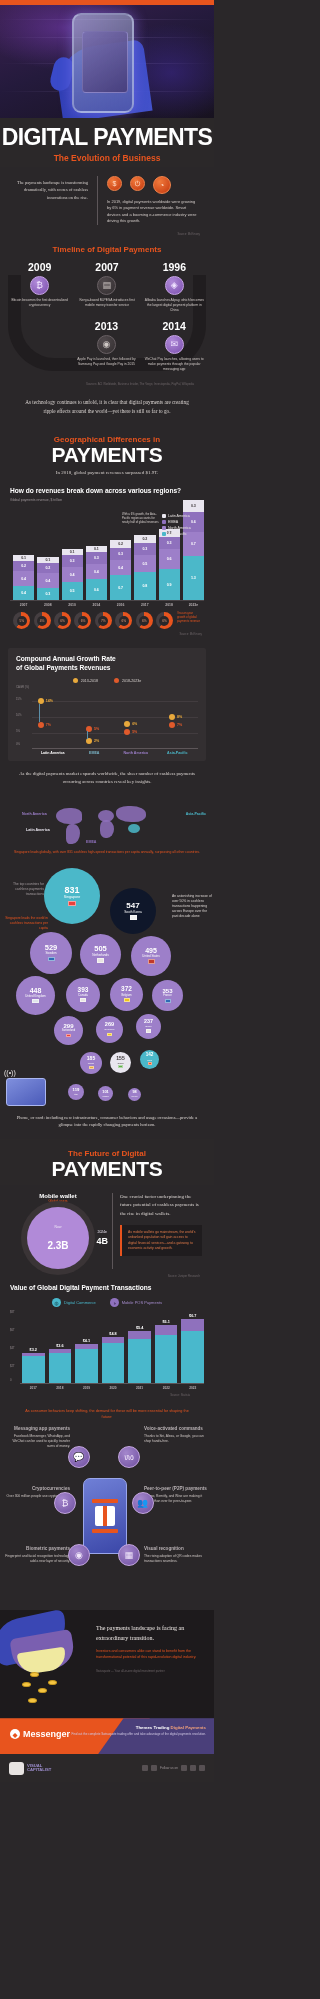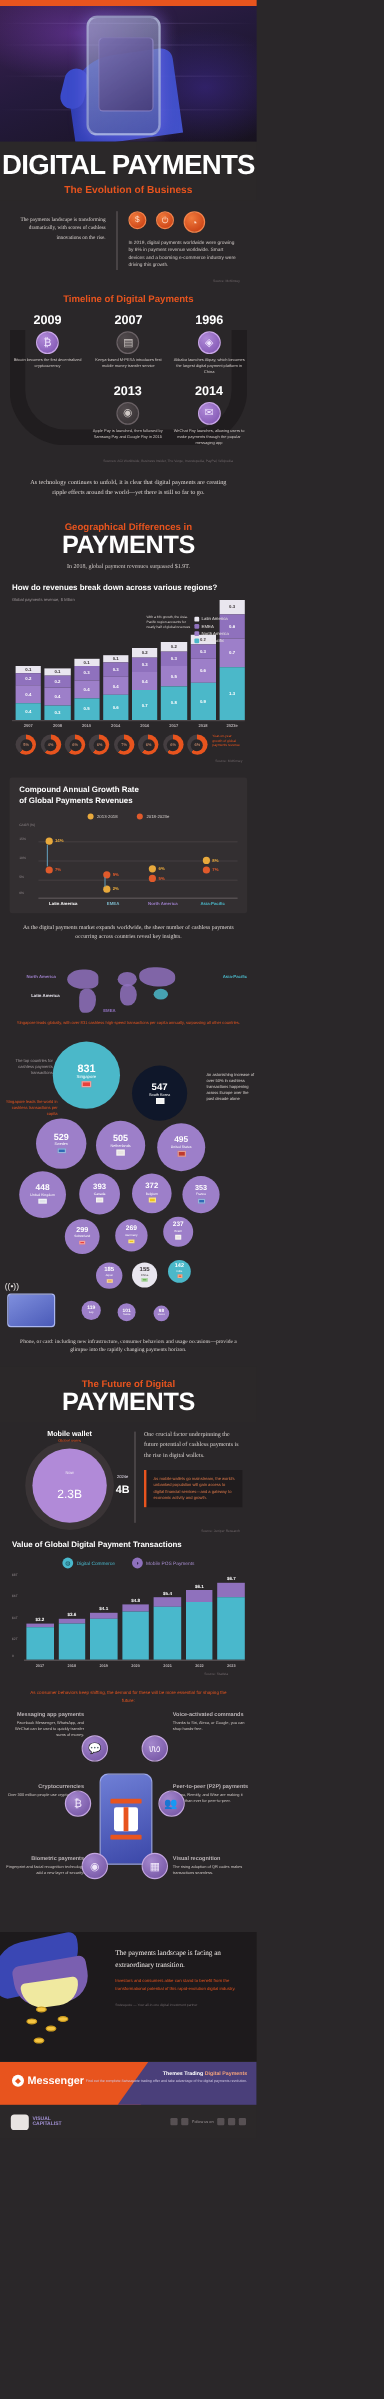--- a/index.html
+++ b/index.html
@@ -169,21 +169,21 @@
   .future-band { background: #2b2829; text-align: center; padding: 10px 0 6px; }
   .wallet-wrap { display: flex; padding: 8px 12px 2px; gap: 8px; }
   .donut-area { flex: 0 0 92px; text-align: center; position: relative; }
   .donut {
     width: 62px; height: 62px; border-radius: 50%; margin: 4px auto 0;
     background: #b18ad8; display: flex; flex-direction: column;
     align-items: center; justify-content: center; position: relative;
     box-shadow: 0 0 0 6px #3a3436;
   }
   .donut-lbl { font-size: 3.4px; color: #efe8f6; }
-  .donut-val { font-size: 10px; font-weight: 400; color: #fff; line-height: 1; margin-top: 12px; }
+  .donut-val { font-size: 10px; font-weight: 700; color: #fff; line-height: 1; margin-top: 12px; }
   .donut-side { position: absolute; right: -4px; top: 26px; text-align: center; }
   .ds-v { font-size: 9px; font-weight: 700; color: #fff; line-height: 1; }
 
   .wallet-text { flex: 1; border-left: 1px solid #5d5659; padding-left: 7px; }
   .wt-p { font-size: 5px; line-height: 1.65; font-family: "Liberation Serif", serif; color: #ded8d5; }
   .red-box { background: #1f1c1e; border-left: 2px solid #e8541e; padding: 5px 6px;
     margin-top: 7px; font-size: 3.4px; line-height: 1.55; color: #e07a4a; }
 
   
   .vb-legend { display: flex; gap: 14px; justify-content: center; margin: 5px 0 3px; }

